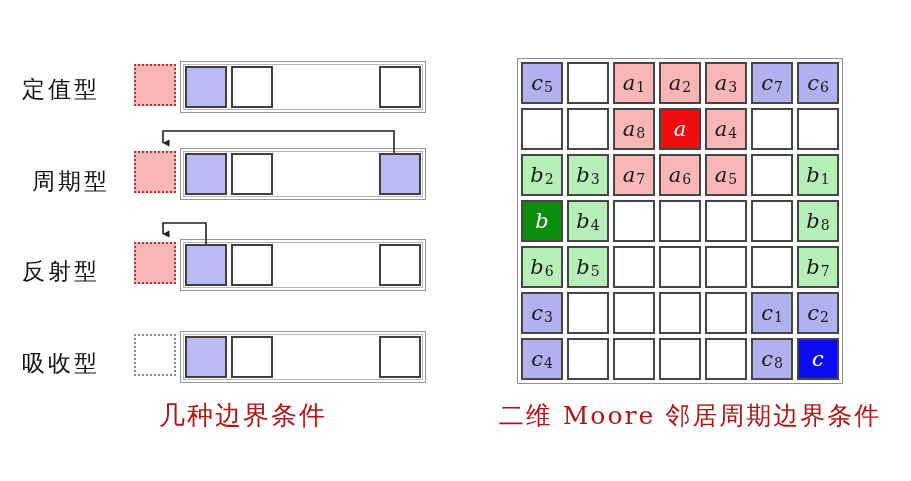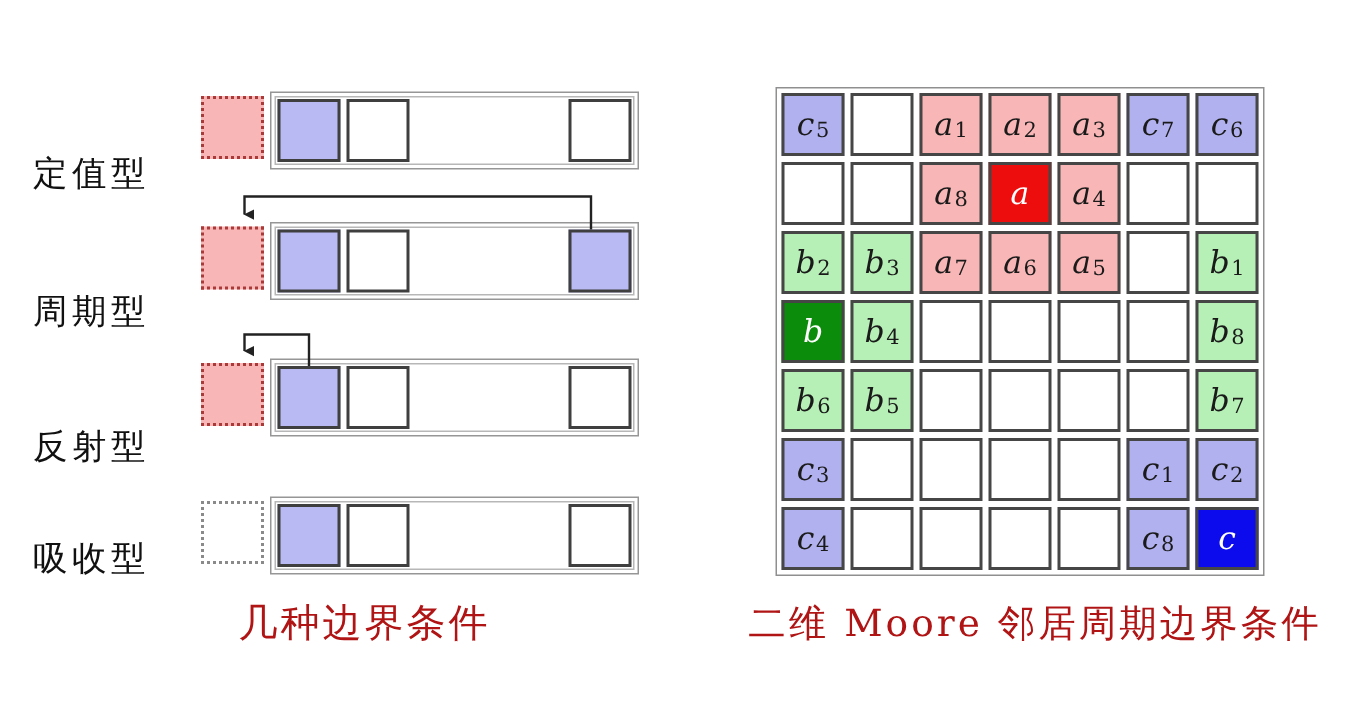--- a/index.html
+++ b/index.html
@@ -1,20 +1,20 @@
 <!DOCTYPE html>
 <html><head>
 <meta charset="utf-8">
 <style>
   html,body{margin:0;padding:0;background:#ffffff;}
   .page{position:relative;width:911px;height:481px;background:#fff;overflow:hidden;
         font-family:"DejaVu Serif", serif;}
   
   .row-label{position:absolute;left:22px;width:88px;font-size:23px;color:#111;
-             letter-spacing:3px;white-space:nowrap;margin-top:26px;}
+             letter-spacing:3px;white-space:nowrap;}
   .ghost{position:absolute;left:134px;width:38px;height:38px;}
   .ghost.pink{background:var(--pink);border:2px dotted var(--pinkBorder);}
   .ghost.empty{background:#fff;border:2px dotted #8a8a8a;}
   .track{position:absolute;left:180px;width:240px;height:46px;border:1px solid #969696;
          padding:2px;background:#fff;box-sizing:content-box;}
   .track-inner{position:relative;border:1px solid #b7b7b7;height:44px;background:#fff;}
   .tcell{position:absolute;top:1px;width:38px;height:38px;border:2px solid #3f3f3f;}
   .tcell.c0{left:1px;}
   .tcell.c1{left:47px;}
   .tcell.last{right:1px;}
@@ -48,39 +48,39 @@
   <div id="left-rows">
       <div class="row-label" style="top: 74px;">定值型</div>
       <div class="ghost pink" style="top: 64px;"></div>
       <div class="track" style="top: 61px;">
         <div class="track-inner">
           <div class="tcell c0 fill-blue"></div>
           <div class="tcell c1 fill-white"></div>
           <div class="tcell last fill-white"></div>
         </div>
       </div>
-      <div class="row-label" style="top: 166px;">周期型</div>
+      <div class="row-label" style="top: 166px; text-align: right;">周期型</div>
       <div class="ghost pink" style="top: 151px;"></div>
       <div class="track" style="top: 148px;">
         <div class="track-inner">
           <div class="tcell c0 fill-blue"></div>
           <div class="tcell c1 fill-white"></div>
           <div class="tcell last fill-blue"></div>
         </div>
       </div>
       <div class="row-label" style="top: 256px;">反射型</div>
       <div class="ghost pink" style="top: 242px;"></div>
       <div class="track" style="top: 239px;">
         <div class="track-inner">
           <div class="tcell c0 fill-blue"></div>
           <div class="tcell c1 fill-white"></div>
           <div class="tcell last fill-white"></div>
         </div>
       </div>
-      <div class="row-label" style="top: 331px;">吸收型</div>
+      <div class="row-label" style="top: 348px;">吸收型</div>
       <div class="ghost empty" style="top: 334px;"></div>
       <div class="track" style="top: 331px;">
         <div class="track-inner">
           <div class="tcell c0 fill-blue"></div>
           <div class="tcell c1 fill-white"></div>
           <div class="tcell last fill-white"></div>
         </div>
       </div>
     </div>
 

